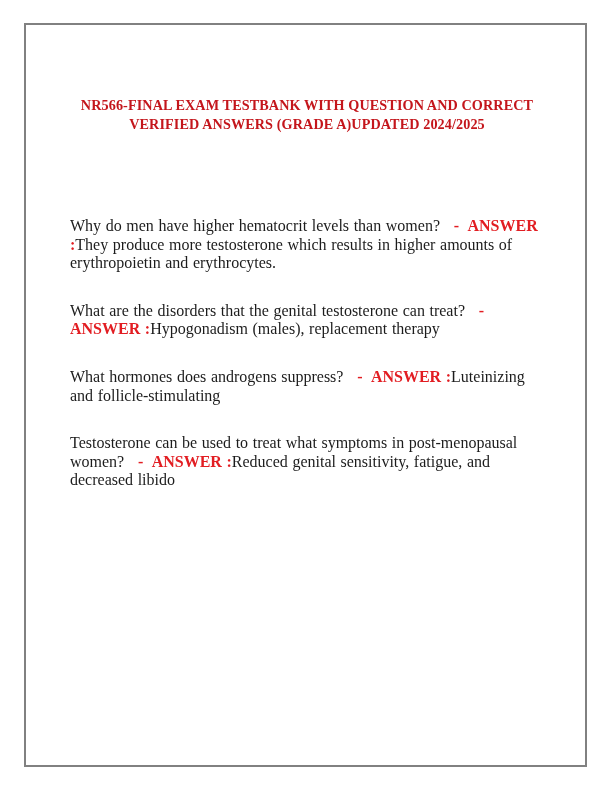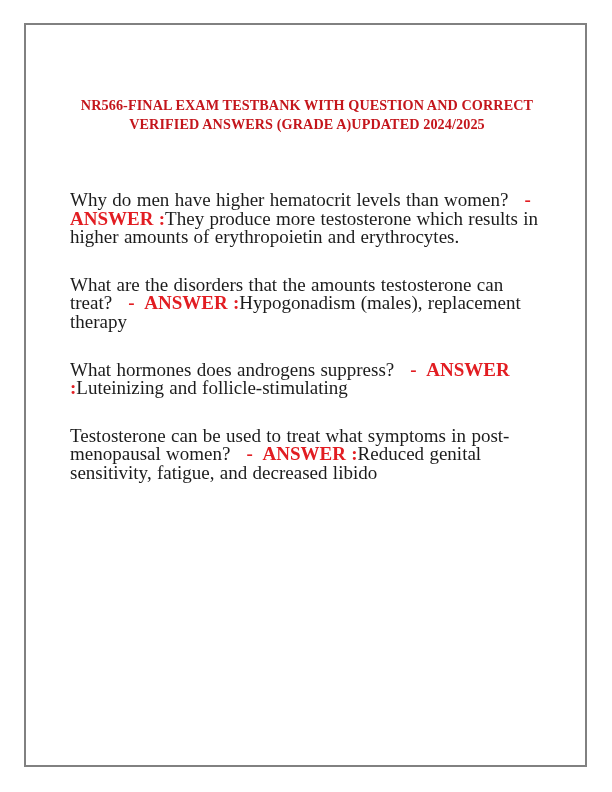--- a/index.html
+++ b/index.html
@@ -24,31 +24,31 @@
     box-sizing: border-box;
     background: #ffffff;
   }
   .content {
     position: absolute;
     left: 70px;
     top: 96px;
     width: 474px;
   }
   .doc-title {
-    margin: 0 0 57px 0;
+    margin: 0 0 83px 0;
     font-size: 14.2px;
     line-height: 19px;
     font-weight: bold;
     color: #c4161c;
     text-align: center;
     letter-spacing: 0.1px;
   }
   p.qa {
     margin: 0 0 29px 0;
-    font-size: 19px;
+    font-size: 16px;
     line-height: 18.6px;
     color: #1c1c1c;
     word-spacing: 0.6px;
     text-align: left;
   }
   .red {
     color: #e21d22;
     font-weight: bold;
   }
   .marker {
@@ -60,21 +60,21 @@
 
 <div class="page-border"></div>
 
 <div class="content">
 
   <h1 class="doc-title">NR566-FINAL EXAM TESTBANK WITH QUESTION AND CORRECT VERIFIED ANSWERS (GRADE A)UPDATED 2024/2025</h1>
 
   <p class="qa"><span>Why do men have higher hematocrit levels than women?</span><span class="red marker">   -  ANSWER </span><span class="red">:</span><span>They produce more testosterone which results in higher amounts of erythropoietin and erythrocytes.</span></p>
 
 
-  <p class="qa"><span>What are the disorders that the amounts testosterone can treat?</span><span class="red marker">   -  ANSWER </span><span class="red">:</span><span>Hypogonadism (males), replacement therapy</span></p>
+  <p class="qa"><span>What are the disorders that the genital testosterone can treat?</span><span class="red marker">   -  ANSWER </span><span class="red">:</span><span>Hypogonadism (males), replacement therapy</span></p>
 
 
 
   <p class="qa"><span>What hormones does androgens suppress?</span><span class="red marker">   -  ANSWER </span><span class="red">:</span><span>Luteinizing and follicle-stimulating</span></p>
 
   <p class="qa"><span>Testosterone can be used to treat what symptoms in post-menopausal women?</span><span class="red marker">   -  ANSWER </span><span class="red">:</span><span>Reduced genital sensitivity, fatigue, and decreased libido</span></p>
 
 </div>
 
 </body></html>

